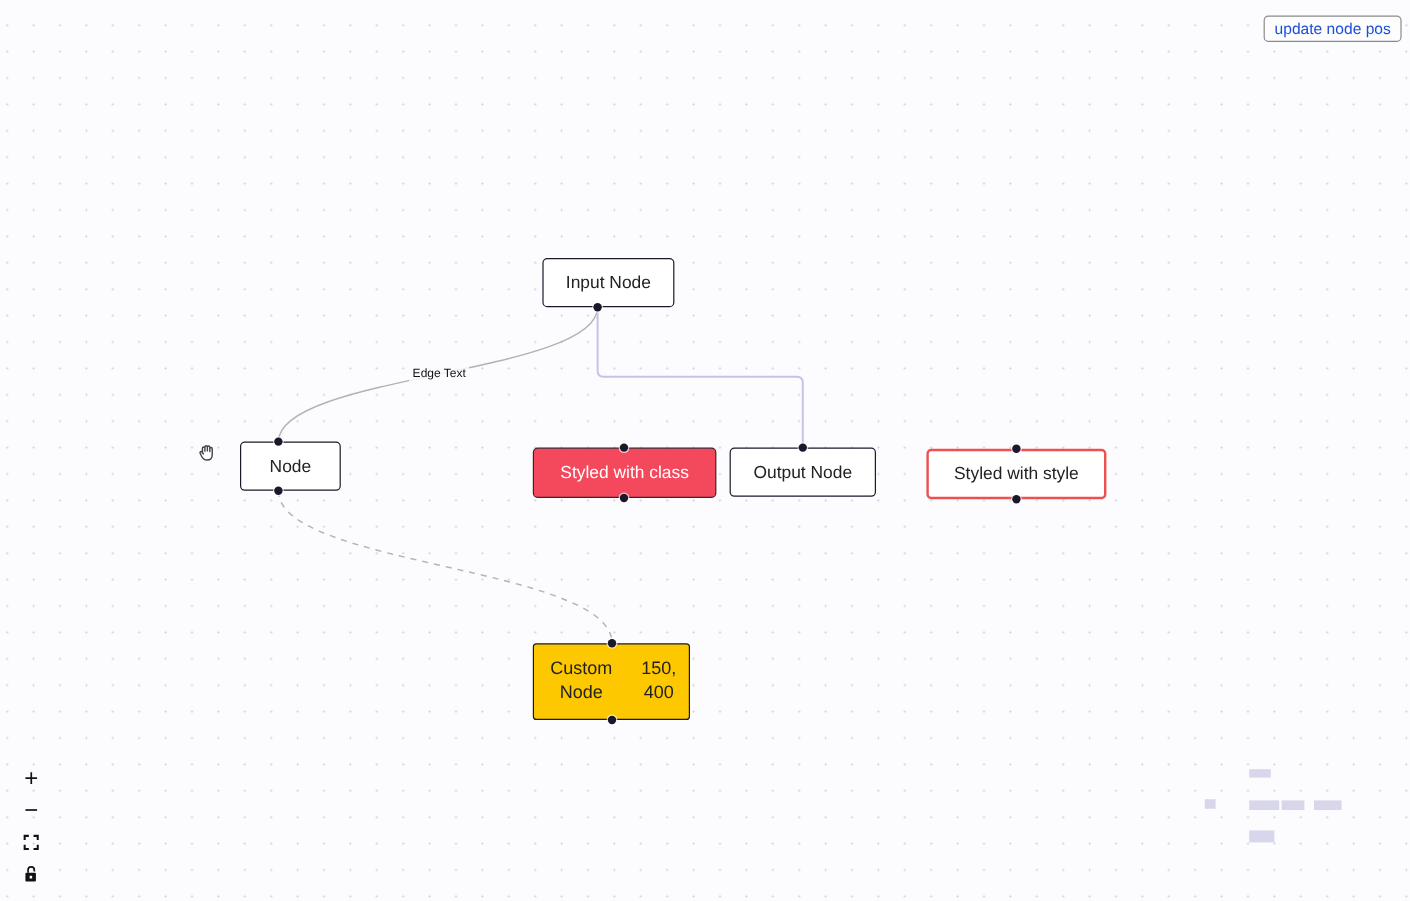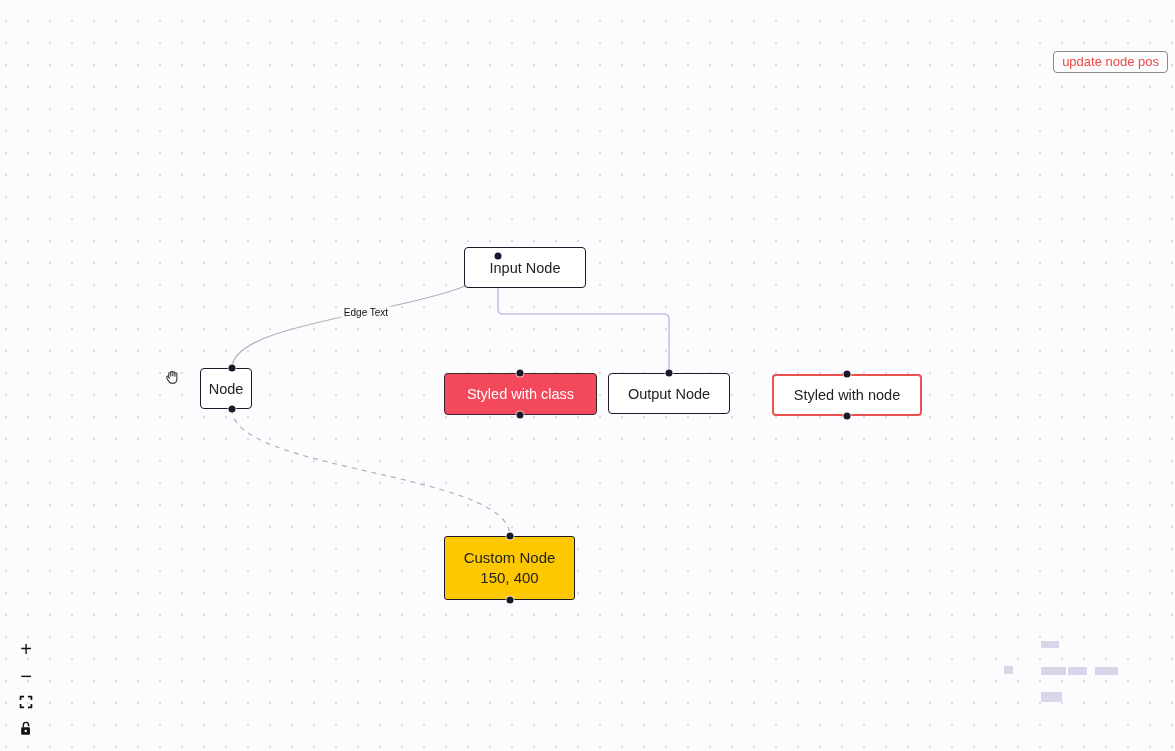--- a/index.html
+++ b/index.html
@@ -21,41 +21,41 @@
     position:absolute;left:366px;top:312px;transform:translate(-50%,-50%);
     font-size:10px;color:#111;z-index:1;
     background:rgba(252,252,254,.85);padding:1px 3px;
   }
   .node{
     position:absolute;z-index:2;display:flex;align-items:center;justify-content:center;
     box-sizing:border-box;font-size:14.5px;color:var(--node-text,#222);
     background:#fff;border:1px solid var(--node-border,#1a192b);border-radius:3px;
     text-align:center;
   }
-  .node-input{left:464px;top:215px;width:122px;height:41px;border-radius:4px;margin-top:32px;}
-  .node-default{left:200px;top:368px;width:52px;height:41px;border-radius:4px;}
+  .node-input{left:452px;top:215px;width:110px;height:41px;border-radius:4px;}
+  .node-default{left:200px;top:368px;width:84px;height:41px;border-radius:4px;}
   .node-class{left:444px;top:373px;width:153px;height:42px;
     background:var(--class-node-bg,#f4485c);color:var(--class-node-text,#fff);
     border-color:#3b2330;border-radius:4px;}
   .node-output{left:608px;top:373px;width:122px;height:41px;border-radius:4px;}
   .node-style{left:772px;top:374px;width:150px;height:42px;
     border:2px solid var(--style-node-border,#ee5050);border-radius:4px;}
   .node-custom{left:444px;top:536px;width:131px;height:64px;
-    background:var(--custom-node-bg,#fec800);flex-direction:column;
+    background:var(--custom-node-bg,#fec800);
     font-size:15px;line-height:1.35;border-radius:3px;}
   .handle{
     position:absolute;z-index:3;width:7px;height:7px;border-radius:50%;
     background:var(--handle-color,#1a192b);transform:translate(-50%,-50%);
     box-shadow:0 0 0 1px rgba(255,255,255,.7);
   }
   .update-btn{
     position:absolute;top:13px;right:7px;z-index:10;
-    font-family:"Liberation Sans", sans-serif;font-size:13px;color:#ef4444;
+    font-family:"Liberation Sans", sans-serif;font-size:13px;color:#1d4ed8;
     background:#fdfdfd;border:1px solid #8a8a8a;border-radius:4px;
-    padding:2px 8px 3px 8px;cursor:pointer;margin-top:38px;
+    padding:2px 8px 3px 8px;cursor:pointer;
   }
   .controls{position:absolute;left:16px;top:640px;z-index:10;display:flex;flex-direction:column;}
   .ctrl-btn{
     width:20px;height:18px;margin-bottom:9px;border:none;background:transparent;
     padding:0;display:flex;align-items:center;justify-content:center;
     color:#111;cursor:pointer;
   }
   .ctrl-glyph{font-size:20px;font-weight:500;line-height:1;color:#111;}
   .minimap{position:absolute;inset:0;z-index:5;pointer-events:none;}
   .mm-node{position:absolute;background:var(--minimap-node-color,#d7d6ea);}
@@ -80,21 +80,21 @@
   <div class="node node-default">
     <span>Node</span>
   </div>
   <div class="node node-class">
     <span>Styled with class</span>
   </div>
   <div class="node node-output">
     <span>Output Node</span>
   </div>
   <div class="node node-style">
-    <span>Styled with node</span>
+    <span>Styled with style</span>
   </div>
   <div class="node node-custom">
     <span>Custom Node</span>
     <span>150, 400</span>
   </div>
 
   <div class="handle" style="left:498px;top:256px;"></div>
   <div class="handle" style="left:232px;top:368px;"></div>
   <div class="handle" style="left:232px;top:409px;"></div>
   <div class="handle" style="left:520px;top:373px;"></div>

